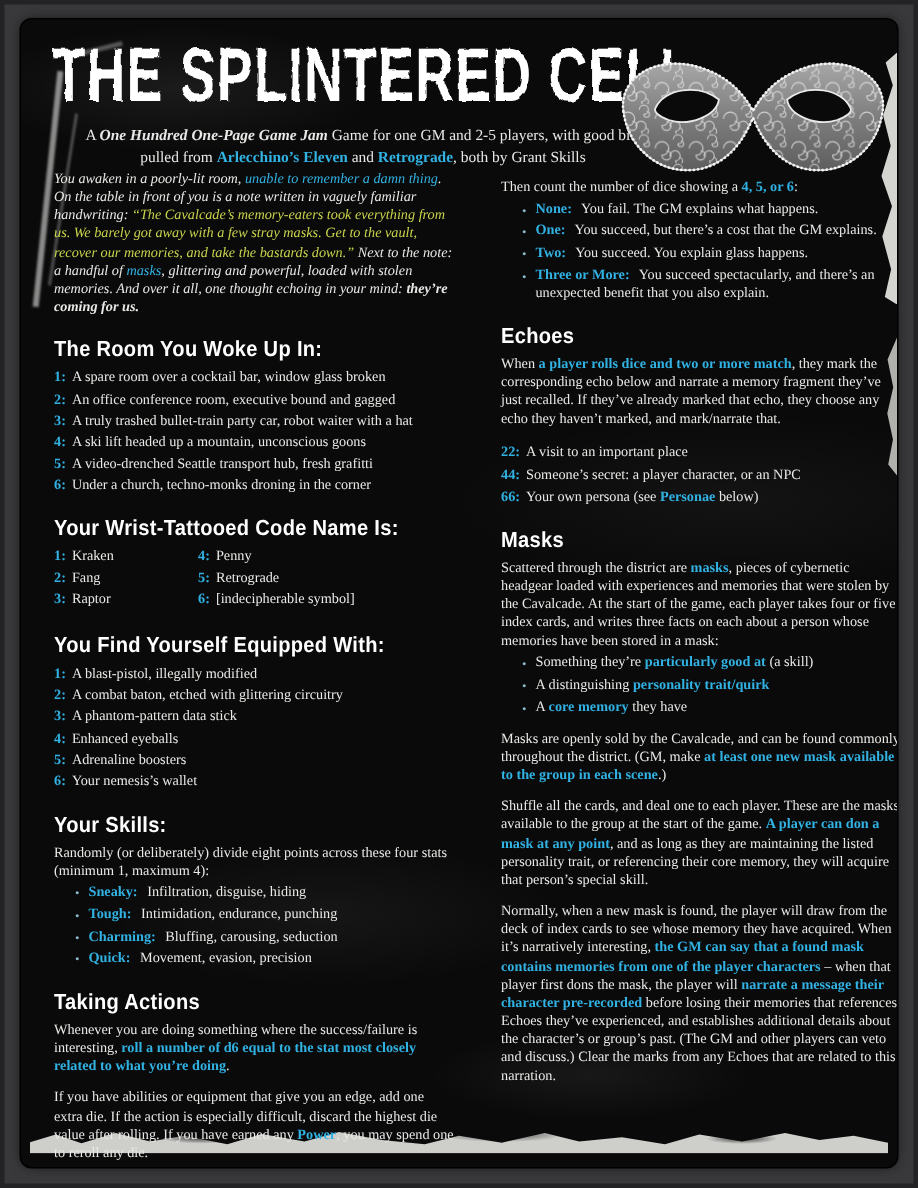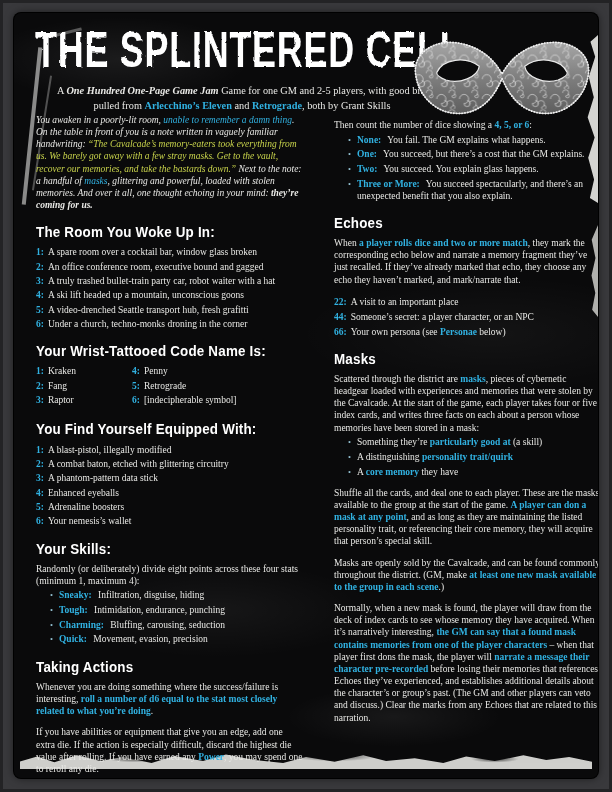--- a/index.html
+++ b/index.html
@@ -310,19 +310,19 @@
           <span class="btext"><span>Something they’re </span><span class="seg-accent seg-bold">particularly good at</span><span> (a skill)</span></span>
         </div>
       <div class="brow">
           <span class="bdot">•</span>
           <span class="btext"><span>A distinguishing </span><span class="seg-accent seg-bold">personality trait/quirk</span></span>
         </div>
       <div class="brow">
           <span class="bdot">•</span>
           <span class="btext"><span>A </span><span class="seg-accent seg-bold">core memory</span><span> they have</span></span>
         </div>
+      <p class="para"><span>Masks are openly sold by the Cavalcade, and can be found commonly throughout the district.  (GM, make </span><span class="seg-accent seg-bold">at least one new mask available to the group in each scene</span><span>.)</span></p>
       <p class="para"><span>Shuffle all the cards, and deal one to each player.  These are the masks available to the group at the start of the game.  </span><span class="seg-accent seg-bold">A player can don a mask at any point</span><span>, and as long as they are maintaining the listed personality trait, or referencing their core memory, they will acquire that person’s special skill.</span></p>
-      <p class="para"><span>Masks are openly sold by the Cavalcade, and can be found commonly throughout the district.  (GM, make </span><span class="seg-accent seg-bold">at least one new mask available to the group in each scene</span><span>.)</span></p>
       <p class="para"><span>Normally, when a new mask is found, the player will draw from the deck of index cards to see whose memory they have acquired.  When it’s narratively interesting, </span><span class="seg-accent seg-bold">the GM can say that a found mask contains memories from one of the player characters</span><span> – when that player first dons the mask, the player will </span><span class="seg-accent seg-bold">narrate a message their character pre-recorded</span><span> before losing their memories that references Echoes they’ve experienced, and establishes additional details about the character’s or group’s past.  (The GM and other players can veto and discuss.)  Clear the marks from any Echoes that are related to this narration.</span></p>
     </section>
   </div>
 
 </div>
 
 </body></html>

